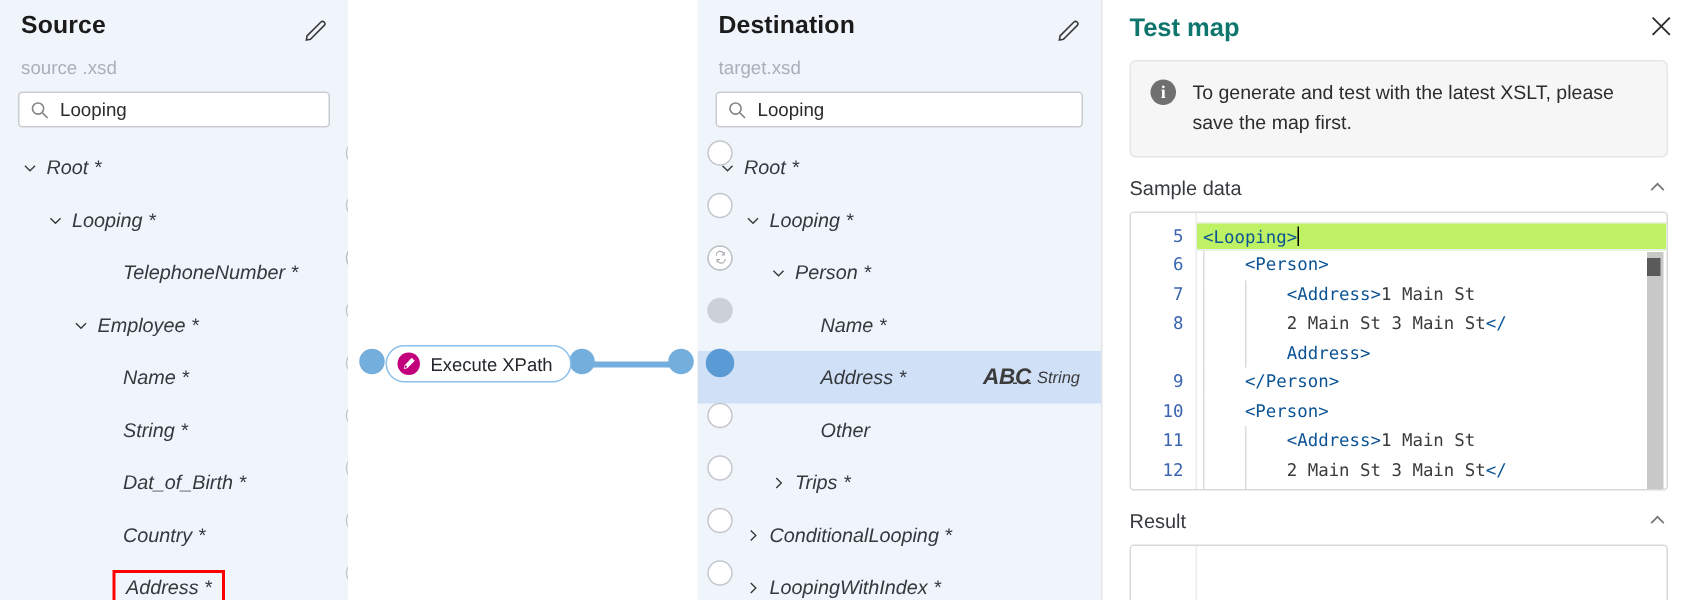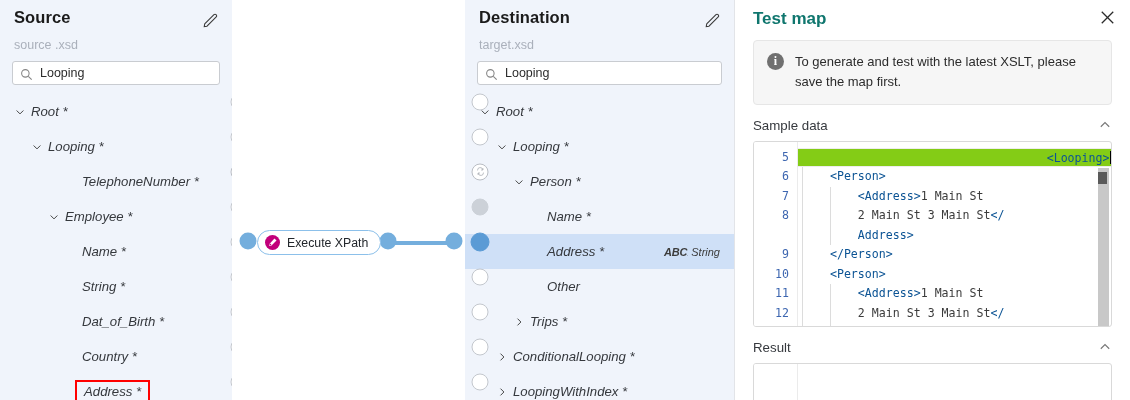--- a/index.html
+++ b/index.html
@@ -101,21 +101,21 @@
     position: absolute;
     right: 14px;
     font-size: 11px;
     color: #3c3c3c;
     display: flex;
     align-items: center;
     gap: 4px;
   }
   .abc {
     font-weight: bold;
-    font-size: 11px;
+    font-size: 15px;
     letter-spacing: -.2px;
     text-decoration: underline;
     text-underline-offset: -1px;
     text-decoration-thickness: 1.4px;
   }
 
   .node {
     position: absolute;
     width: 17px; height: 17px;
     border-radius: 50%;
@@ -259,21 +259,21 @@
   }
   .cl {
     font-family: "DejaVu Sans Mono", monospace;
     font-size: 11.6px;
     line-height: 19.5px;
     height: 19.5px;
     white-space: pre;
     padding-left: 4px;
     position: relative;
   }
-  .cl.active { background: #84cc16; border-top: 1px solid #ededed; border-bottom: 1px solid #ededed; text-align: right; }
+  .cl.active { background: #bef264; border-top: 1px solid #ededed; border-bottom: 1px solid #ededed; }
   .tag { color: #0b5394; }
   .txt { color: #3b3b3b; }
   .ind-g {
     position: absolute;
     top: 0; bottom: 0;
     width: 1px;
     background: #dcdcdc;
   }
   .caretbar {
     display: inline-block;

